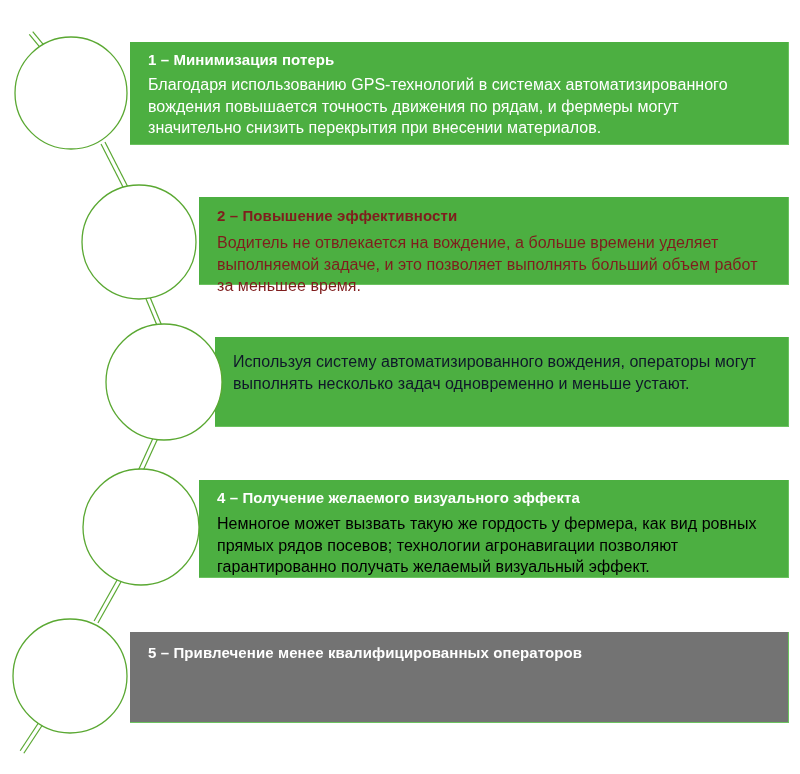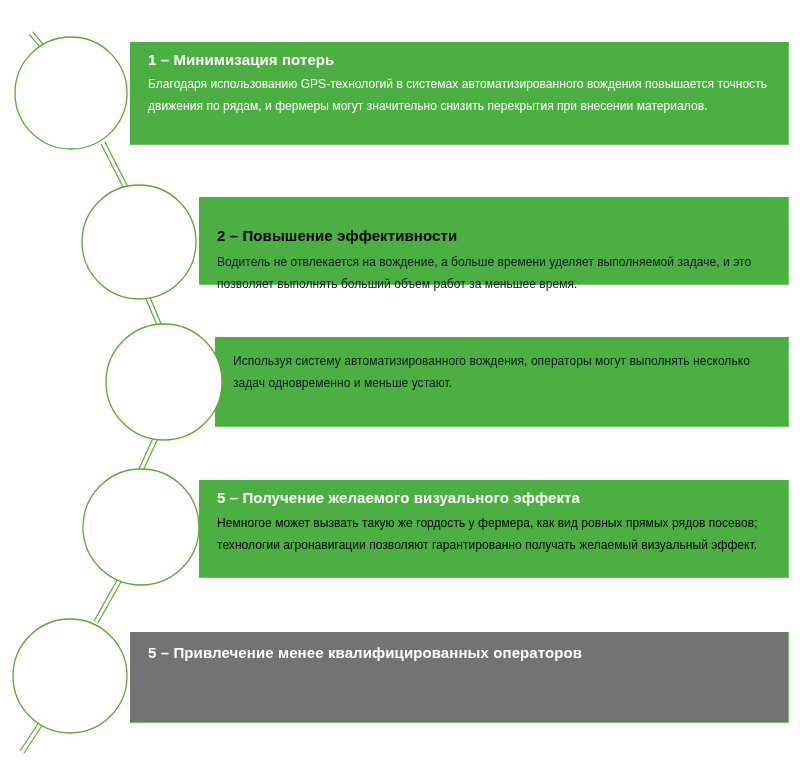--- a/index.html
+++ b/index.html
@@ -43,21 +43,21 @@
   .bar-title {
     color: #ffffff;
     font-weight: bold;
     font-size: 15px;
     line-height: 18px;
     letter-spacing: 0.1px;
     white-space: nowrap;
   }
   .bar-body {
     color: #ffffff;
-    font-size: 12px;
+    font-size: 16px;
     line-height: 21.5px;
     letter-spacing: 0.05px;
   }
   #circles {
     position: absolute;
     left: 0; top: 0;
     width: 800px; height: 774px;
     pointer-events: none;
     z-index: 3;
   }
@@ -86,34 +86,34 @@
 
   <div class="bar" id="bar-0" style="left: 130px; top: 42px; width: 659px; height: 103px; background: rgb(76, 175, 65); border-color: rgb(107, 194, 95);">
     <div class="bar-inner" style="left: 18px; top: 9px; width: 627px;">
       <div class="bar-title" style="color: rgb(255, 255, 255);">1 – Минимизация потерь</div>
       <div class="bar-body" style="color: rgb(255, 255, 255); margin-top: 5px;">Благодаря использованию GPS-технологий в системах автоматизированного вождения повышается точность движения по рядам, и фермеры могут значительно снизить перекрытия при внесении материалов.</div>
     </div>
   </div>
 
   <div class="bar" id="bar-1" style="left: 199px; top: 197px; width: 590px; height: 88px; background: rgb(76, 175, 65); border-color: rgb(107, 194, 95);">
     <div class="bar-inner" style="left: 18px; top: 10px; width: 558px;">
-      <div class="bar-title" style="color: #000000; margin-top: 20px;">2 – Повышение эффективности</div>
-      <div class="bar-body" style="color: #0f172a; margin-top: 7px;">Водитель не отвлекается на вождение, а больше времени уделяет выполняемой задаче, и это позволяет выполнять больший объем работ за меньшее время.</div>
+      <div class="bar-title" style="color: #7f1d1d;">2 – Повышение эффективности</div>
+      <div class="bar-body" style="color: #7f1d1d; margin-top: 7px;">Водитель не отвлекается на вождение, а больше времени уделяет выполняемой задаче, и это позволяет выполнять больший объем работ за меньшее время.</div>
     </div>
   </div>
 
   <div class="bar" id="bar-2" style="left: 215px; top: 337px; width: 574px; height: 90px; background: rgb(76, 175, 65); border-color: rgb(107, 194, 95);">
     <div class="bar-inner" style="left: 18px; top: 13px; width: 542px;">
       <div class="bar-body" style="color: #0f172a; margin-top: 1px;">Используя систему автоматизированного вождения, операторы могут выполнять несколько задач одновременно и меньше устают.</div>
     </div>
   </div>
 
   <div class="bar" id="bar-3" style="left: 199px; top: 480px; width: 590px; height: 98px; background: rgb(76, 175, 65); border-color: rgb(107, 194, 95);">
     <div class="bar-inner" style="left: 18px; top: 9px; width: 558px;">
-      <div class="bar-title" style="color: rgb(255, 255, 255);">5 – Получение желаемого визуального эффекта</div>
+      <div class="bar-title" style="color: rgb(255, 255, 255);">4 – Получение желаемого визуального эффекта</div>
       <div class="bar-body" style="color: #000000; margin-top: 6px;">Немногое может вызвать такую же гордость у фермера, как вид ровных прямых рядов посевов; технологии агронавигации позволяют гарантированно получать желаемый визуальный эффект.</div>
     </div>
   </div>
 
   <div class="bar" id="bar-4" style="left: 130px; top: 632px; width: 659px; height: 91px; background: #737373; border-color: rgb(107, 194, 95);">
     <div class="bar-inner" style="left: 18px; top: 12px; width: 627px;">
       <div class="bar-title" style="color: rgb(255, 255, 255);">5 – Привлечение менее квалифицированных операторов</div>
     </div>
   </div>
 

